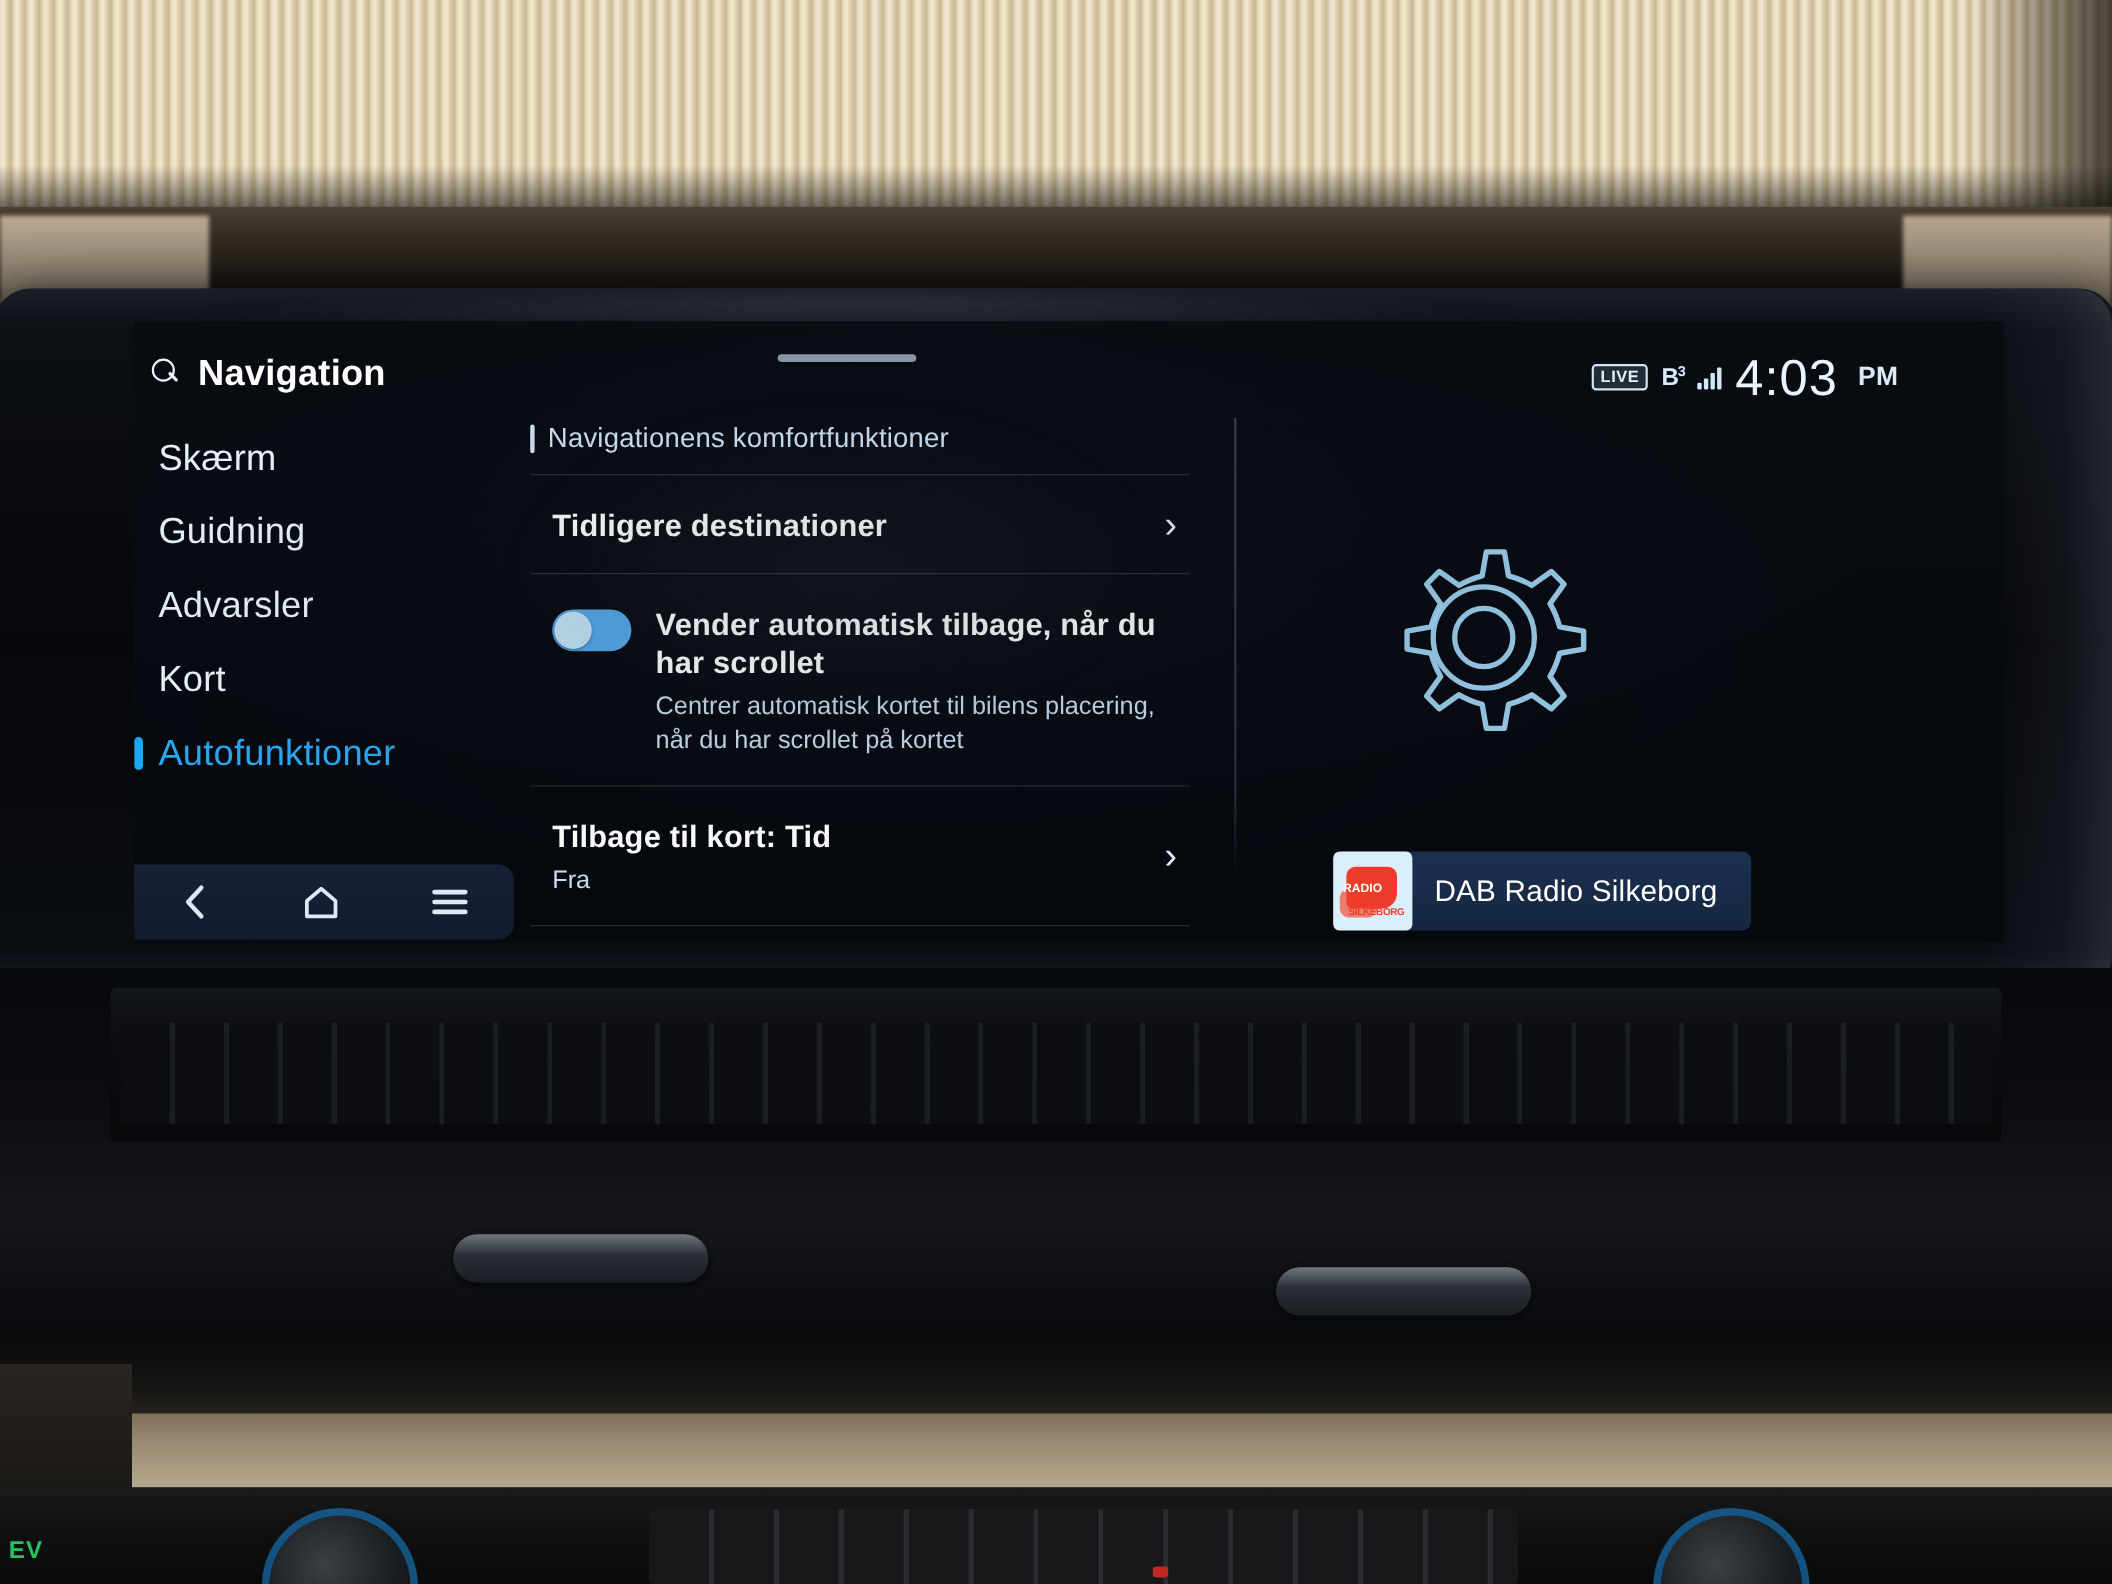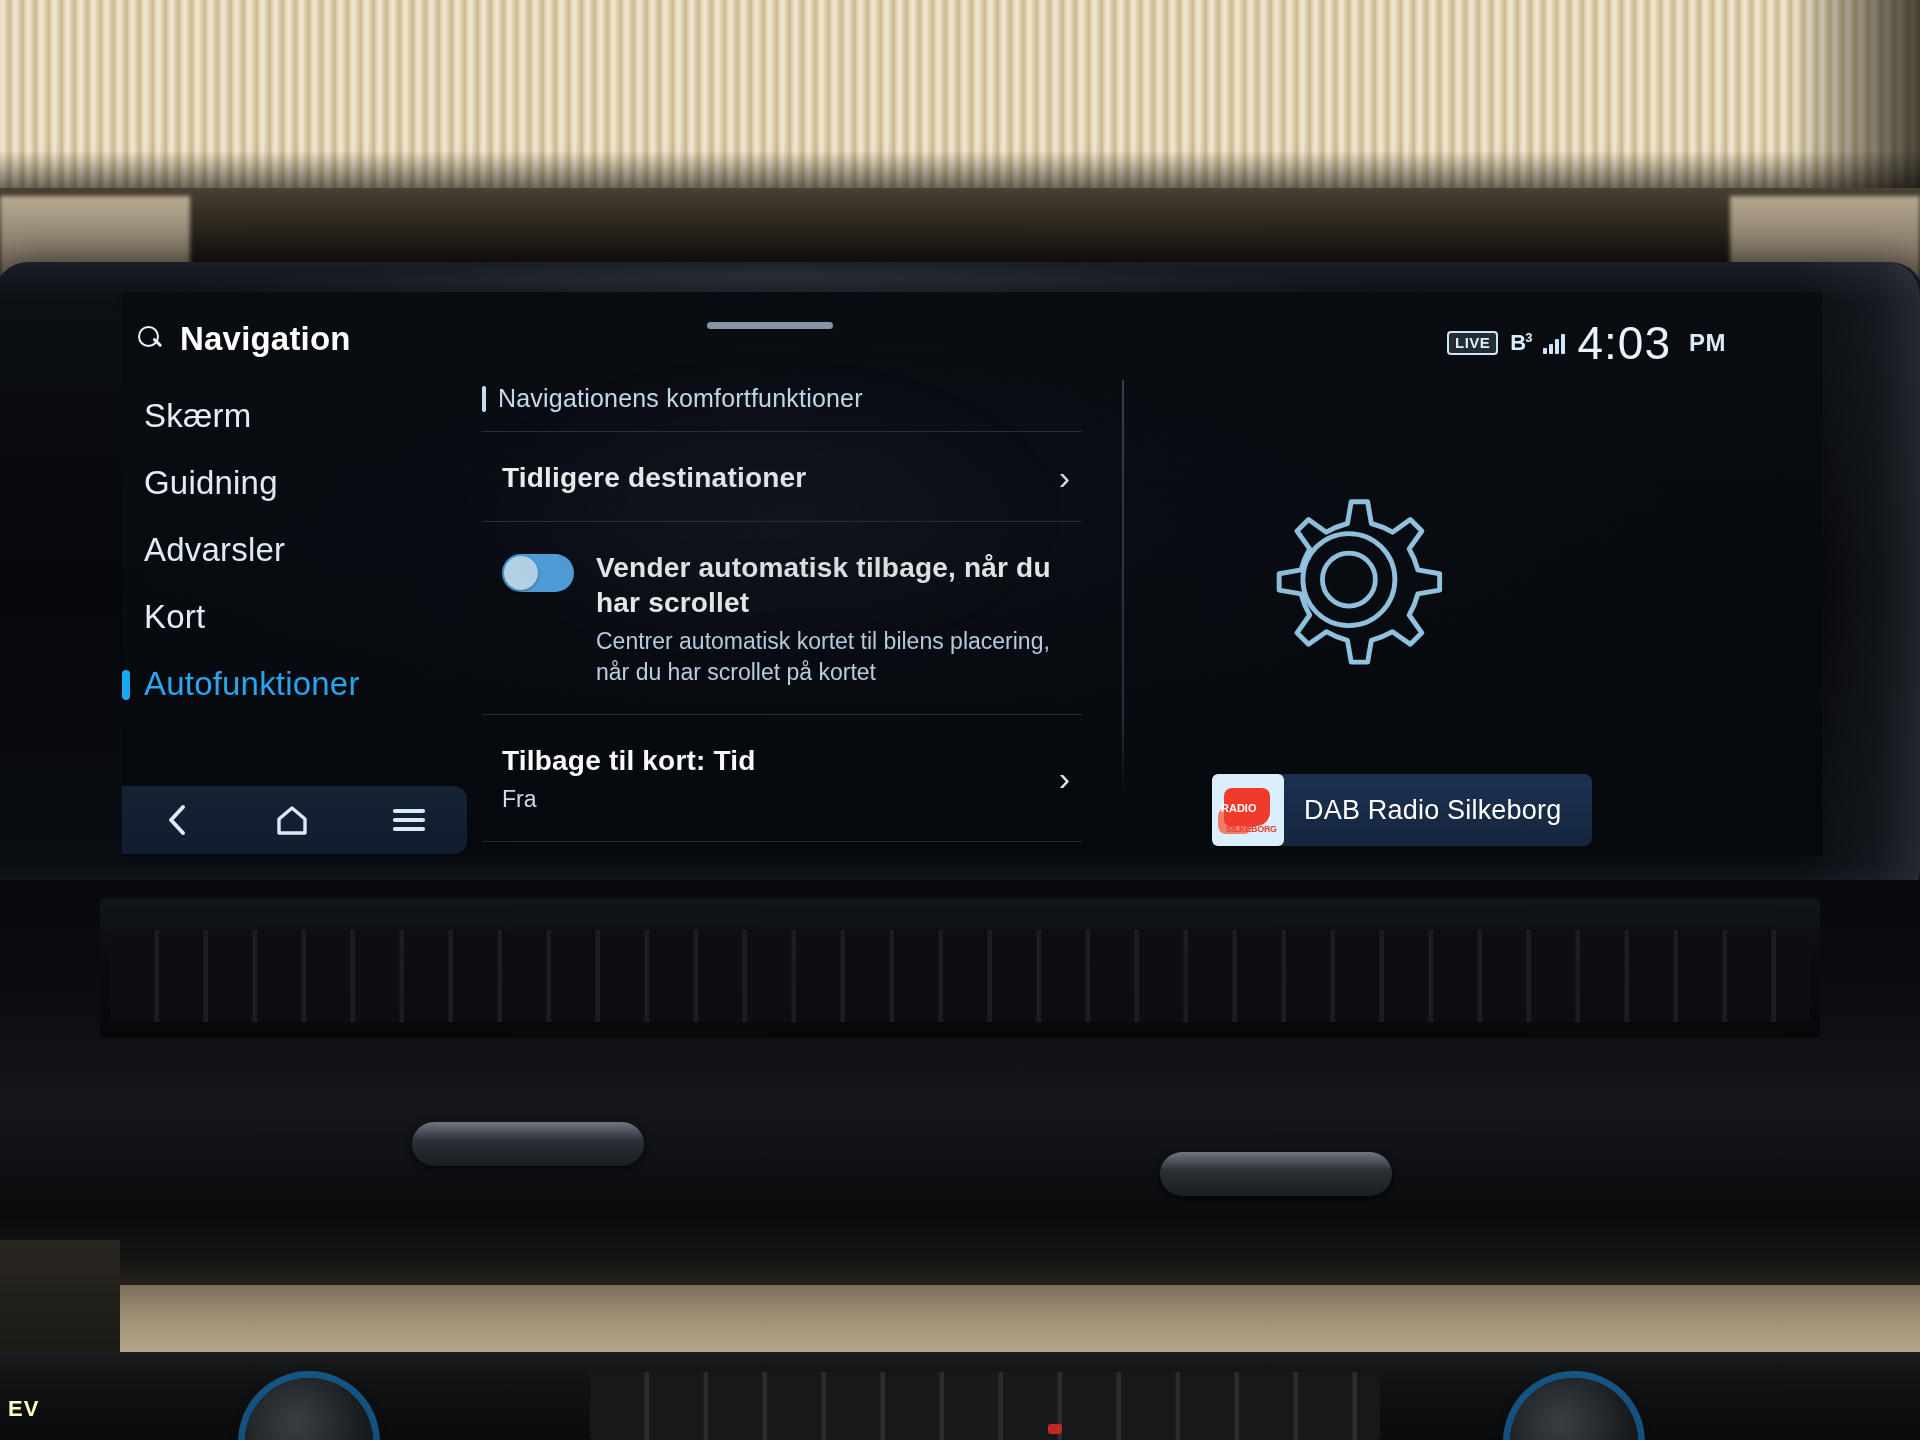--- a/index.html
+++ b/index.html
@@ -240,21 +240,21 @@
     border-radius:4px;
   }
   .knob-l, .knob-r {
     position:absolute; top:1378px; width:128px; height:128px; border-radius:50%;
     background:radial-gradient(circle at 40% 35%, #3b3f44 0%, #1b1e21 55%, #0c0d0f 100%);
     box-shadow:0 0 0 7px rgba(30,140,220,.55), 0 4px 14px rgba(0,0,0,.8);
   }
   .knob-l { left:245px; }
   .knob-r { left:1510px; }
   .ev-label {
-    position:absolute; left:8px; top:1396px; color:#fef9c3; font-size:22px;
+    position:absolute; left:8px; top:1396px; color:#22c55e; font-size:22px;
     font-weight:600; letter-spacing:1px;
   }
   .red-dot {
     position:absolute; left:1048px; top:1424px; width:14px; height:10px;
     background:#c02a22; border-radius:3px;
   }
   .dash-left-pillar {
     position:absolute; left:0; top:1240px; width:120px; height:200px;
     background:linear-gradient(180deg,#2a2722 0%, #1a1815 60%, #100f0d 100%);
   }

